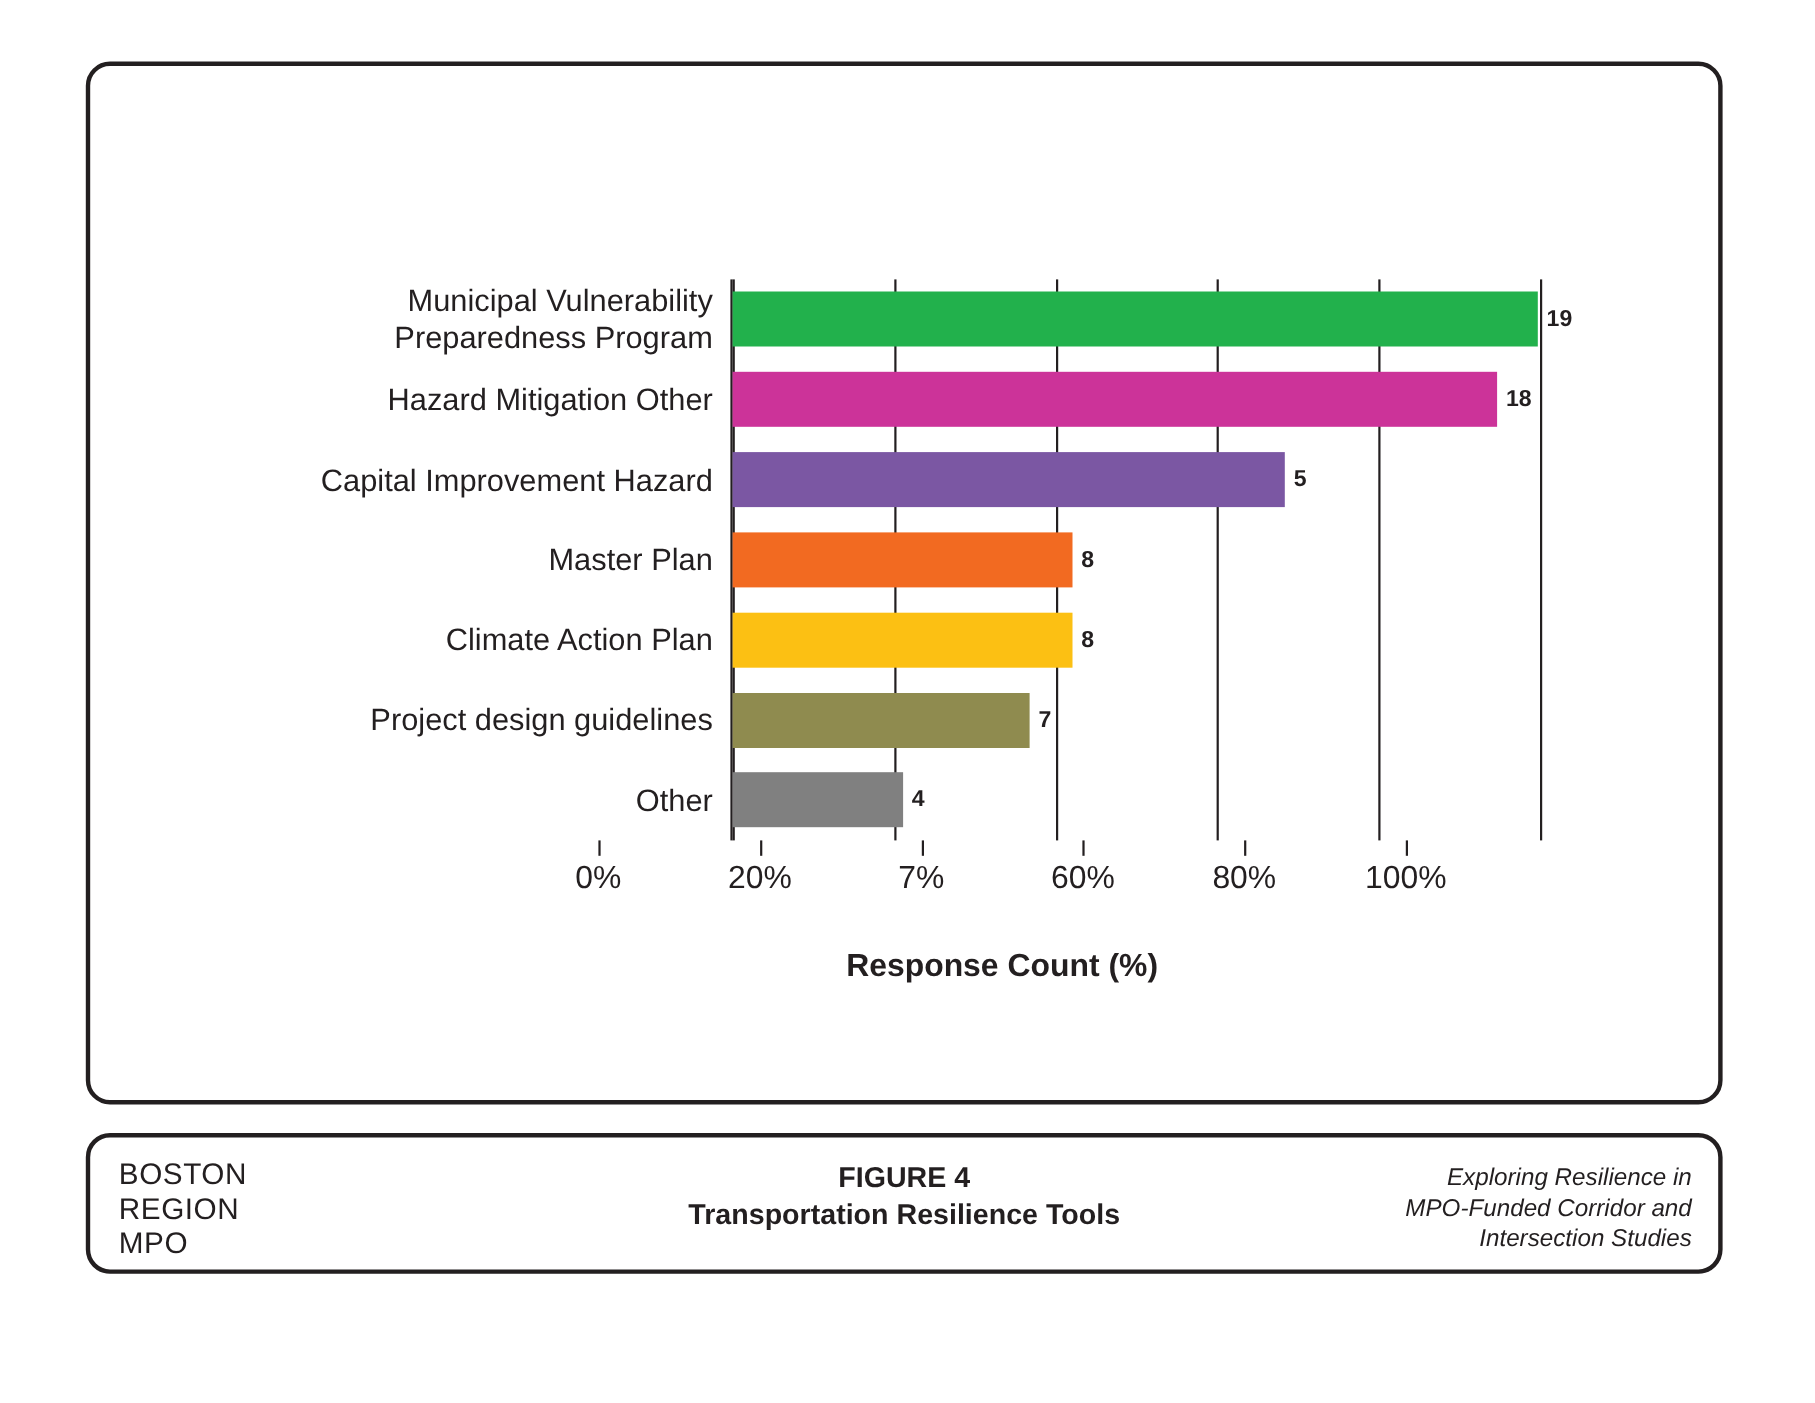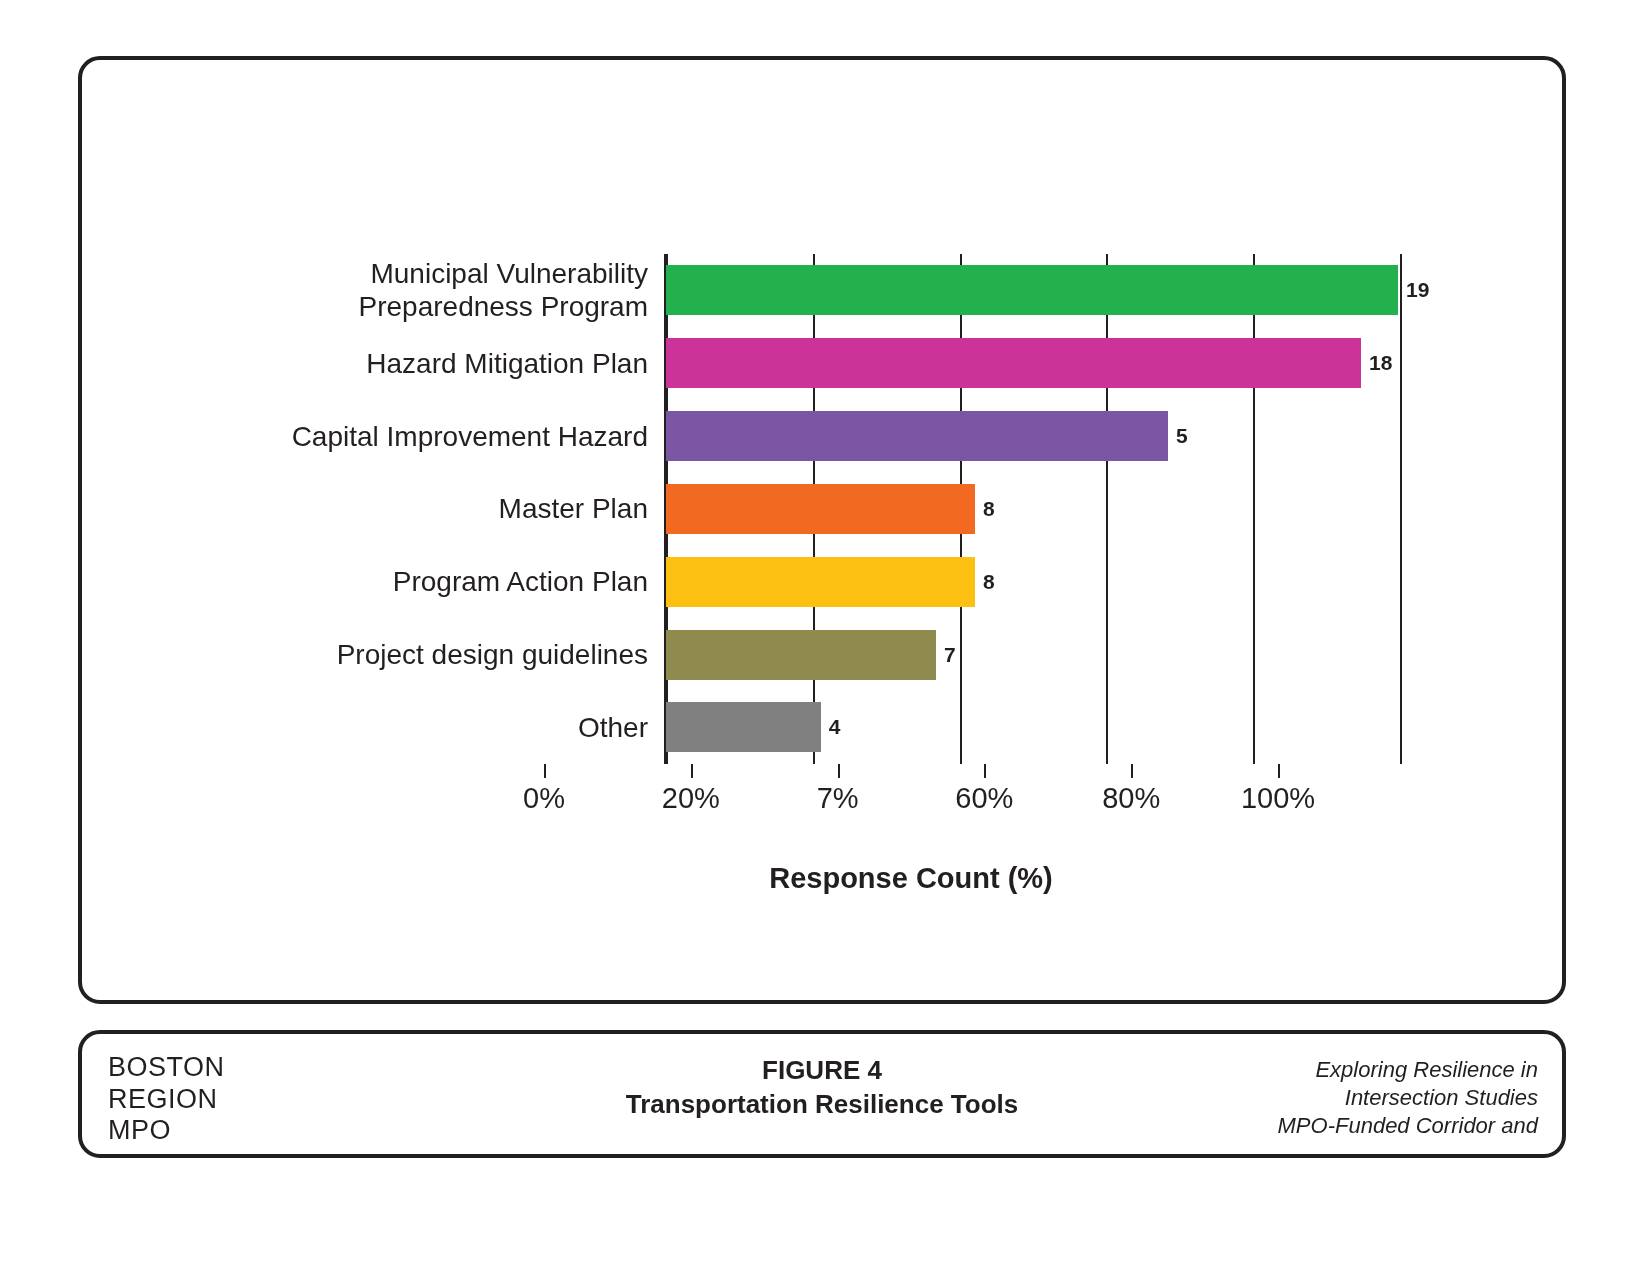--- a/index.html
+++ b/index.html
@@ -210,30 +210,30 @@
   <div class="chart-wrap">
 
     <div class="plot-block">
 
       <div class="label-col">
           <div class="cat-row">
             <div class="cat-label">Municipal Vulnerability
 Preparedness Program</div>
           </div>
           <div class="cat-row">
-            <div class="cat-label">Hazard Mitigation Plan</div>
+            <div class="cat-label">Hazard Mitigation Other</div>
           </div>
           <div class="cat-row">
             <div class="cat-label">Capital Improvement Hazard</div>
           </div>
           <div class="cat-row">
             <div class="cat-label">Master Plan</div>
           </div>
           <div class="cat-row">
-            <div class="cat-label">Program Action Plan</div>
+            <div class="cat-label">Climate Action Plan</div>
           </div>
           <div class="cat-row">
             <div class="cat-label">Project design guidelines</div>
           </div>
           <div class="cat-row">
             <div class="cat-label">Other</div>
           </div>
         </div>
 
       <div class="plot-col">
@@ -310,16 +310,16 @@
     <div>BOSTON</div>
     <div>REGION</div>
     <div>MPO</div>
   </div>
   <div class="footer-center">
     <div>FIGURE 4</div>
     <div>Transportation Resilience Tools</div>
   </div>
   <div class="footer-caption">
     <div>Exploring Resilience in</div>
+    <div>MPO-Funded Corridor and</div>
     <div>Intersection Studies</div>
-    <div>MPO-Funded Corridor and</div>
   </div>
 </div>
 
 </body></html>

